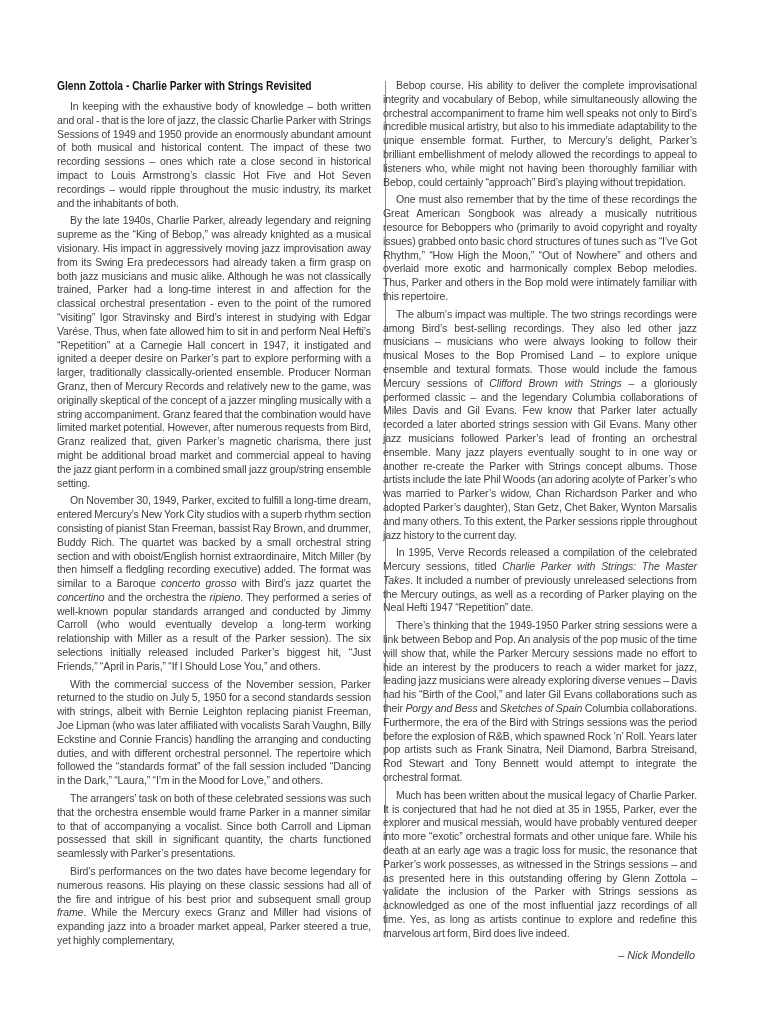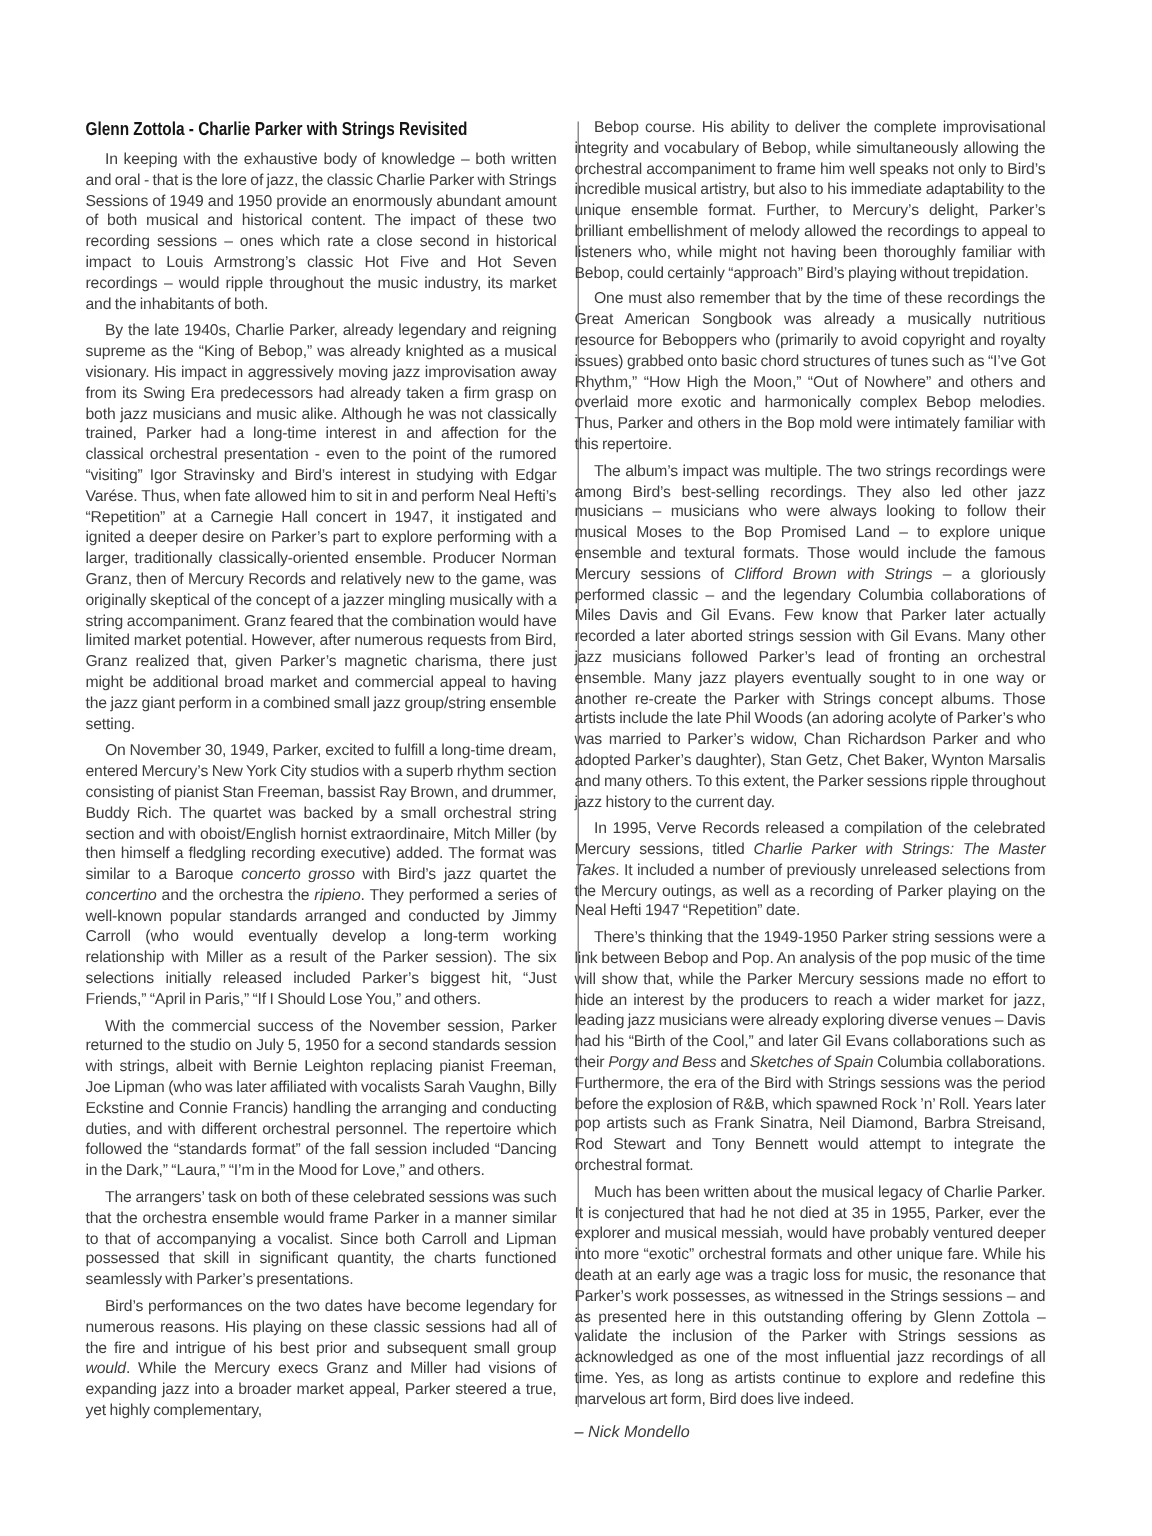--- a/index.html
+++ b/index.html
@@ -23,38 +23,38 @@
     font-size:12.5px;font-weight:bold;color:var(--title,#151515);
     white-space:nowrap;transform:scaleX(0.82);transform-origin:0 50%;
     margin:0 0 7px 0;
   }
   .divider{
     position:absolute;left:385px;top:81px;width:1px;height:857px;
     background:var(--divider,#8c8c8c);
   }
   .signature{
     margin:8px 2px 0 0;font-size:10.8px;font-style:italic;
-    color:var(--text,#3e3e3e);
+    text-align:right;color:var(--text,#3e3e3e);
   }
 </style>
 </head>
 <body>
 
 <div class="page">
   <div class="divider"></div>
   <div class="content">
     <div class="col">
       <h1 class="title">Glenn Zottola - Charlie Parker with Strings Revisited</h1>
       <div>
           <p class="para">In keeping with the exhaustive body of knowledge – both written and oral - that is the lore of jazz, the classic Charlie Parker with Strings Sessions of 1949 and 1950 provide an enormously abundant amount of both musical and historical content. The impact of these two recording sessions – ones which rate a close second in historical impact to Louis Armstrong’s classic Hot Five and Hot Seven recordings – would ripple throughout the music industry, its market and the inhabitants of both.</p>
           <p class="para">By the late 1940s, Charlie Parker, already legendary and reigning supreme as the “King of Bebop,” was already knighted as a musical visionary. His impact in aggressively moving jazz improvisation away from its Swing Era predecessors had already taken a firm grasp on both jazz musicians and music alike. Although he was not classically trained, Parker had a long-time interest in and affection for the classical orchestral presentation - even to the point of the rumored “visiting” Igor Stravinsky and Bird’s interest in studying with Edgar Varése. Thus, when fate allowed him to sit in and perform Neal Hefti’s “Repetition” at a Carnegie Hall concert in 1947, it instigated and ignited a deeper desire on Parker’s part to explore performing with a larger, traditionally classically-oriented ensemble. Producer Norman Granz, then of Mercury Records and relatively new to the game, was originally skeptical of the concept of a jazzer mingling musically with a string accompaniment. Granz feared that the combination would have limited market potential. However, after numerous requests from Bird, Granz realized that, given Parker’s magnetic charisma, there just might be additional broad market and commercial appeal to having the jazz giant perform in a combined small jazz group/string ensemble setting.</p>
           <p class="para">On November 30, 1949, Parker, excited to fulfill a long-time dream, entered Mercury’s New York City studios with a superb rhythm section consisting of pianist Stan Freeman, bassist Ray Brown, and drummer, Buddy Rich. The quartet was backed by a small orchestral string section and with oboist/English hornist extraordinaire, Mitch Miller (by then himself a fledgling recording executive) added. The format was similar to a Baroque <em>concerto grosso</em> with Bird’s jazz quartet the <em>concertino</em> and the orchestra the <em>ripieno</em>. They performed a series of well-known popular standards arranged and conducted by Jimmy Carroll (who would eventually develop a long-term working relationship with Miller as a result of the Parker session). The six selections initially released included Parker’s biggest hit, “Just Friends,”  “April in Paris,” “If I Should Lose You,” and others.</p>
           <p class="para">With the commercial success of the November session, Parker returned to the studio on July 5, 1950 for a second standards session with strings, albeit with Bernie Leighton replacing pianist Freeman, Joe Lipman (who was later affiliated with vocalists Sarah Vaughn, Billy Eckstine and Connie Francis) handling the arranging and conducting duties, and with different orchestral personnel. The repertoire which followed the “standards format” of the fall session included “Dancing in the Dark,” “Laura,” “I’m in the Mood for Love,” and others.</p>
           <p class="para">The arrangers’ task on both of these celebrated sessions was such that the orchestra ensemble would frame Parker in a manner similar to that of accompanying a vocalist. Since both Carroll and Lipman possessed that skill in significant quantity, the charts functioned seamlessly with Parker’s presentations.</p>
-          <p class="para">Bird’s performances on the two dates have become legendary for numerous reasons. His playing on these classic sessions had all of the fire and intrigue of his best prior and subsequent small group <em>would</em>. While the Mercury execs Granz and Miller had visions of expanding jazz into a broader market appeal, Parker steered a true, yet highly complementary,</p>
+          <p class="para">Bird’s performances on the two dates have become legendary for numerous reasons. His playing on these classic sessions had all of the fire and intrigue of his best prior and subsequent small group <em>frame</em>. While the Mercury execs Granz and Miller had visions of expanding jazz into a broader market appeal, Parker steered a true, yet highly complementary,</p>
         </div>
     </div>
     <div class="col">
       <div>
           <p class="para">Bebop course. His ability to deliver the complete improvisational integrity and vocabulary of Bebop, while simultaneously allowing the orchestral accompaniment to frame him well speaks not only to Bird’s incredible musical artistry, but also to his immediate adaptability to the unique ensemble format. Further, to Mercury’s delight, Parker’s brilliant embellishment of melody allowed the recordings to appeal to listeners who, while might not having been thoroughly familiar with Bebop, could certainly “approach” Bird’s playing without trepidation.</p>
           <p class="para">One must also remember that by the time of these recordings the Great American Songbook was already a musically nutritious resource for Beboppers who (primarily to avoid copyright and royalty issues) grabbed onto basic chord structures of tunes such as “I’ve Got Rhythm,” “How High the Moon,” “Out of Nowhere” and others and overlaid more exotic and harmonically complex Bebop melodies. Thus, Parker and others in the Bop mold were intimately familiar with this repertoire.</p>
           <p class="para">The album’s impact was multiple. The two strings recordings were among Bird’s best-selling recordings. They also led other jazz musicians – musicians who were always looking to follow their musical Moses to the Bop Promised Land – to explore unique ensemble and textural formats. Those would include the famous Mercury sessions of <em>Clifford Brown with Strings</em> – a gloriously performed classic – and the legendary Columbia collaborations of Miles Davis and Gil Evans. Few know that Parker later actually recorded a later aborted strings session with Gil Evans. Many other jazz musicians followed Parker’s lead of fronting an orchestral ensemble. Many jazz players eventually sought to in one way or another re-create the Parker with Strings concept albums. Those artists include the late Phil Woods (an adoring acolyte of Parker’s who was married to Parker’s widow, Chan Richardson Parker and who adopted Parker’s daughter), Stan Getz, Chet Baker, Wynton Marsalis and many others. To this extent, the Parker sessions ripple throughout jazz history to the current day.</p>
           <p class="para">In 1995, Verve Records released a compilation of the celebrated Mercury sessions, titled <em>Charlie Parker with Strings: The Master Takes</em>. It included a number of previously unreleased selections from the Mercury outings, as well as a recording of Parker playing on the Neal Hefti 1947 “Repetition” date.</p>
           <p class="para">There’s thinking that the 1949-1950 Parker string sessions were a link between Bebop and Pop. An analysis of the pop music of the time will show that, while the Parker Mercury sessions made no effort to hide an interest by the producers to reach a wider market for jazz, leading jazz musicians were already exploring diverse venues – Davis had his “Birth of the Cool,” and later Gil Evans collaborations such as their <em>Porgy and Bess</em> and <em>Sketches of Spain</em> Columbia collaborations. Furthermore, the era of the Bird with Strings sessions was the period before the explosion of R&amp;B, which spawned Rock ’n’ Roll. Years later pop artists such as Frank Sinatra, Neil Diamond, Barbra Streisand, Rod Stewart and Tony Bennett would attempt to integrate the orchestral format.</p>
           <p class="para">Much has been written about the musical legacy of Charlie Parker. It is conjectured that had he not died at 35 in 1955, Parker, ever the explorer and musical messiah, would have probably ventured deeper into more “exotic” orchestral formats and other unique fare. While his death at an early age was a tragic loss for music, the resonance that Parker’s work possesses, as witnessed in the Strings sessions – and as presented here in this outstanding offering by Glenn Zottola – validate the inclusion of the Parker with Strings sessions as acknowledged as one of the most influential jazz recordings of all time. Yes, as long as artists continue to explore and redefine this marvelous art form, Bird does live indeed.</p>

